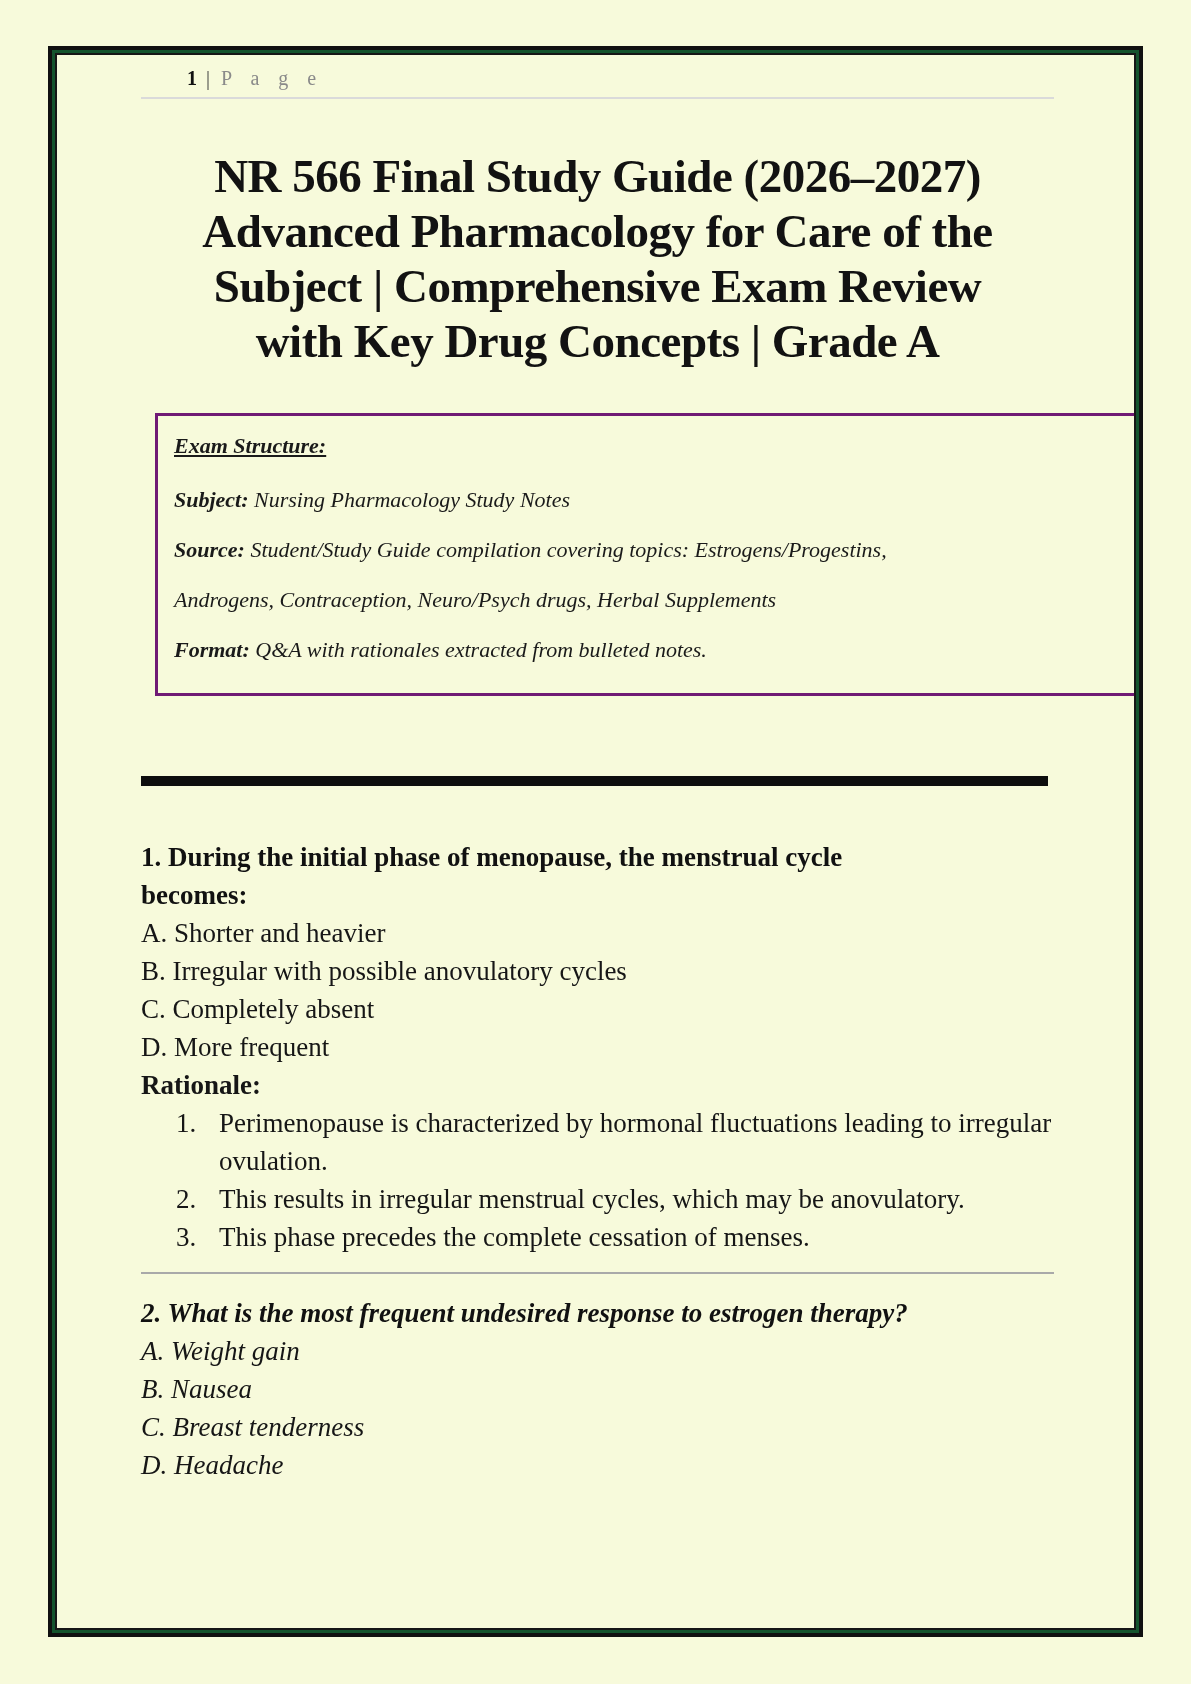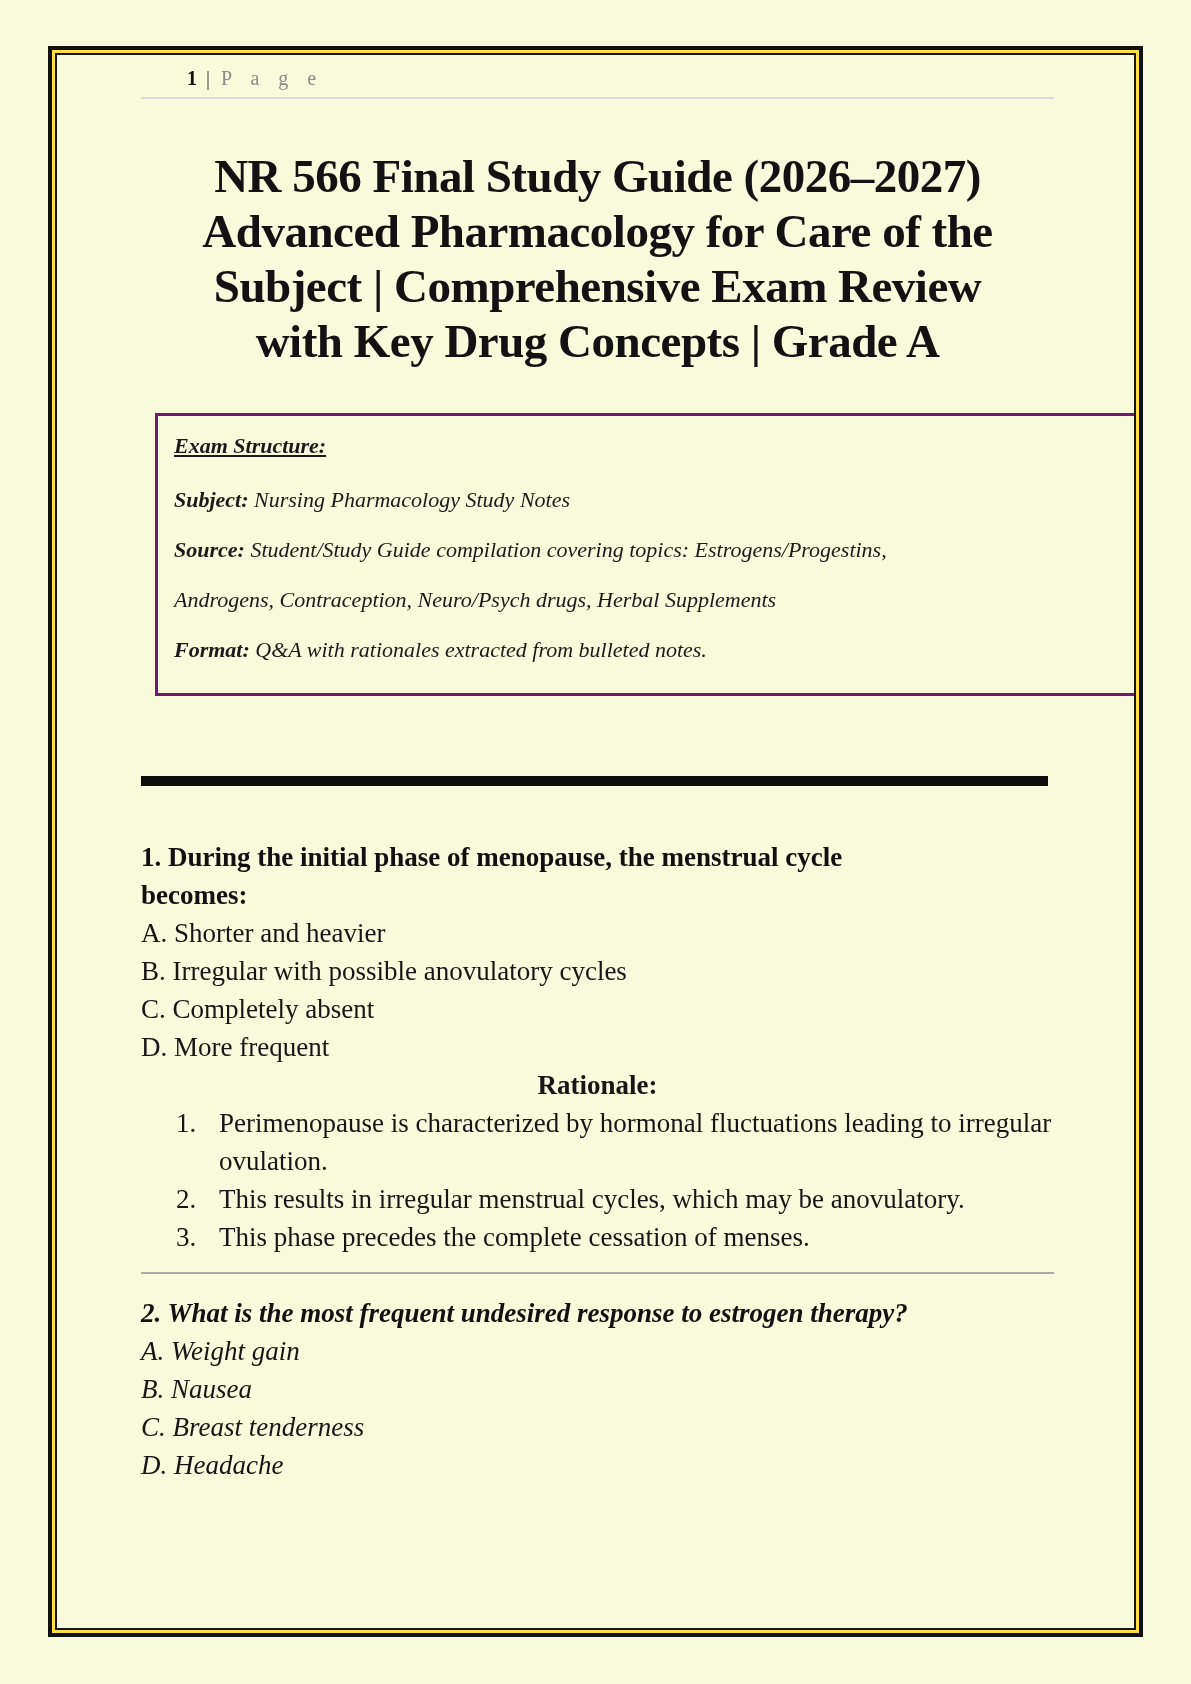--- a/index.html
+++ b/index.html
@@ -16,21 +16,21 @@
   }
   
   .frame {
     position: absolute;
     left: 48px;
     top: 46px;
     width: 1095px;
     height: 1591px;
     box-sizing: border-box;
     border: 4px solid #101010;
-    background: #fde047;
+    background: #14532d;
     padding: 3px;
   }
   .frame-inner {
     width: 100%;
     height: 100%;
     box-sizing: border-box;
     border: 2px solid #161616;
     background: #f7fadb;
     padding: 0 80px 0 84px;
     overflow: hidden;
@@ -117,21 +117,20 @@
     font-weight: normal;
   }
   .correct-line {
     font-weight: bold;
   }
   .correct-label {
     color: #17a349;
   }
   .rationale-heading {
     font-weight: bold;
-    text-align: center;
   }
   ol.rationale {
     margin: 0;
     padding-left: 62px;
   }
   ol.rationale li {
     padding-left: 16px;
   }
   .q-divider {
     margin-top: 16px;

